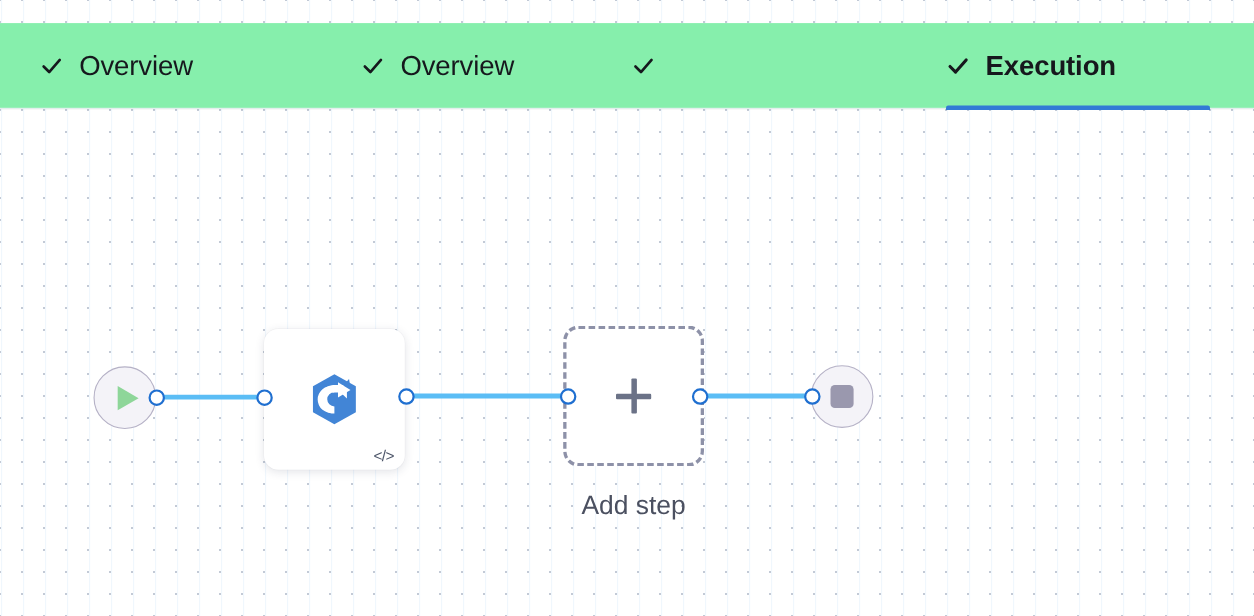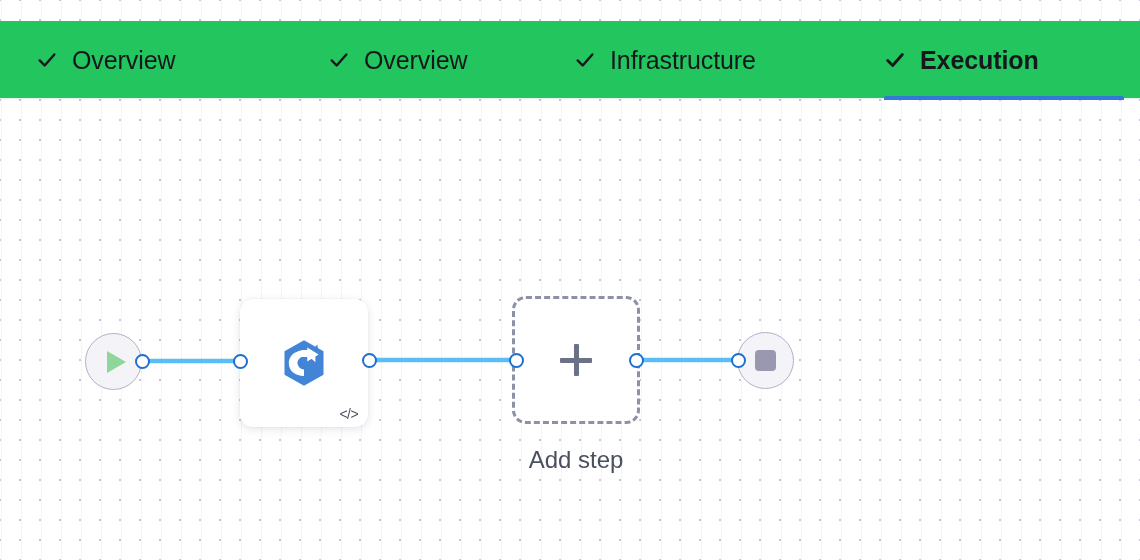--- a/index.html
+++ b/index.html
@@ -34,21 +34,21 @@
     background-position: 10px 10px, 1px 0px;
   }
 
   
   .tabbar {
     position: absolute;
     left: 0;
     top: 21px;
     width: 1140px;
     height: 78px;
-    background: #22c55e;
+    background: #86efac;
     border-bottom: 1px solid #eceff3;
     box-shadow: 0 1px 0 rgba(15,23,42,0.035);
     z-index: 5;
   }
   .tabs {
     position: relative;
     height: 100%;
   }
   .tab {
     position: absolute;
@@ -83,21 +83,21 @@
     width: 100%;
     height: 4px;
     background: #327ad5;
     border-radius: 2px 2px 0 0;
   }
 
   
   #tab-overview       { left: 36px;  width: 250px; }
   #tab-service        { left: 328px; width: 210px; }
   #tab-infrastructure { left: 574px; width: 265px; }
-  #tab-execution      { left: 884px; width: 240px; align-items: center; }
+  #tab-execution      { left: 860px; width: 240px; align-items: center; }
 
   
   .stage {
     position: absolute;
     left: 0;
     top: 99px;
     width: 1140px;
     height: 461px;
     z-index: 2;
   }
@@ -244,21 +244,20 @@
         </span>
         <span class="tab-label">Overview</span>
       </div>
 
       <div class="tab" id="tab-infrastructure">
         <span class="check">
           <svg viewBox="0 0 24 24" width="22" height="22" aria-hidden="true">
             <path d="M4 12.5 L9.5 18 L20 6" fill="none" stroke="#16181d" stroke-width="2.6" stroke-linecap="round" stroke-linejoin="round"></path>
           </svg>
         </span>
-        <span class="tab-label">Infrastructure</span>
       </div>
 
       <div class="tab active" id="tab-execution">
         <span class="check">
           <svg viewBox="0 0 24 24" width="22" height="22" aria-hidden="true">
             <path d="M4 12.5 L9.5 18 L20 6" fill="none" stroke="#16181d" stroke-width="3.1" stroke-linecap="round" stroke-linejoin="round"></path>
           </svg>
         </span>
         <span class="tab-label">Execution</span>
         <span class="tab-underline"></span>

